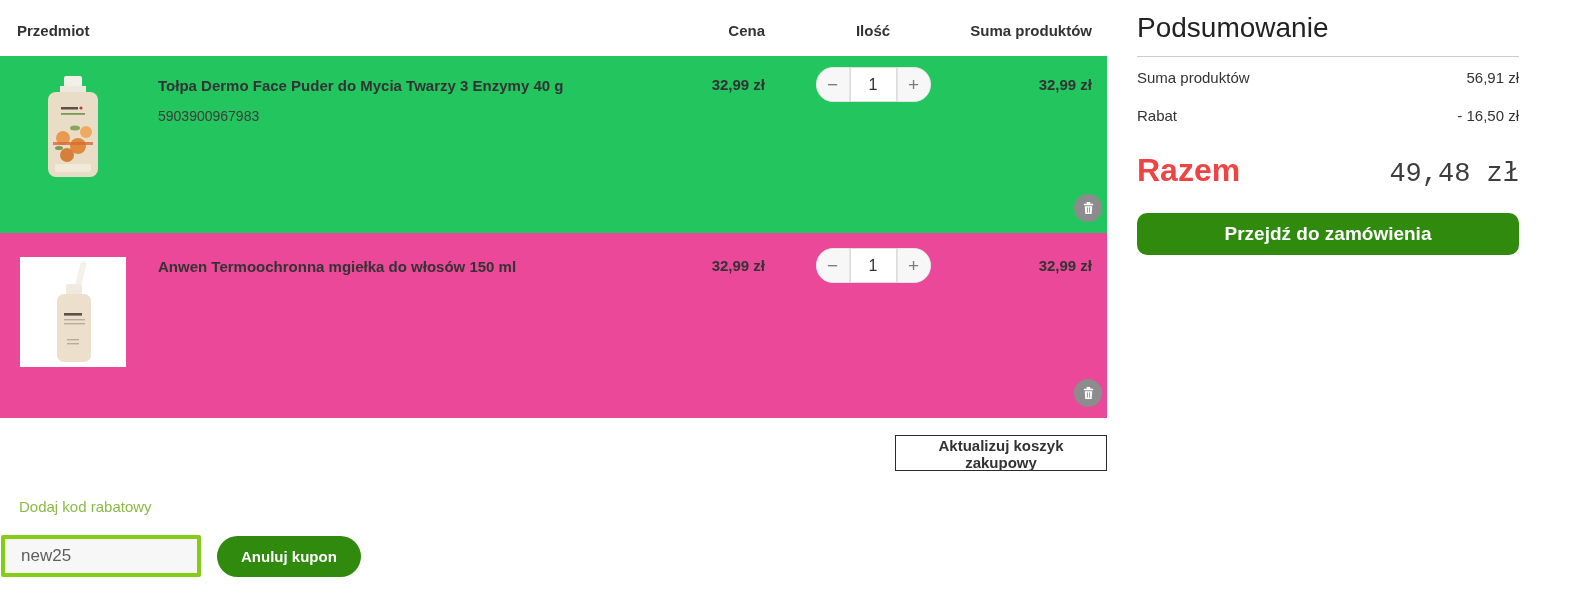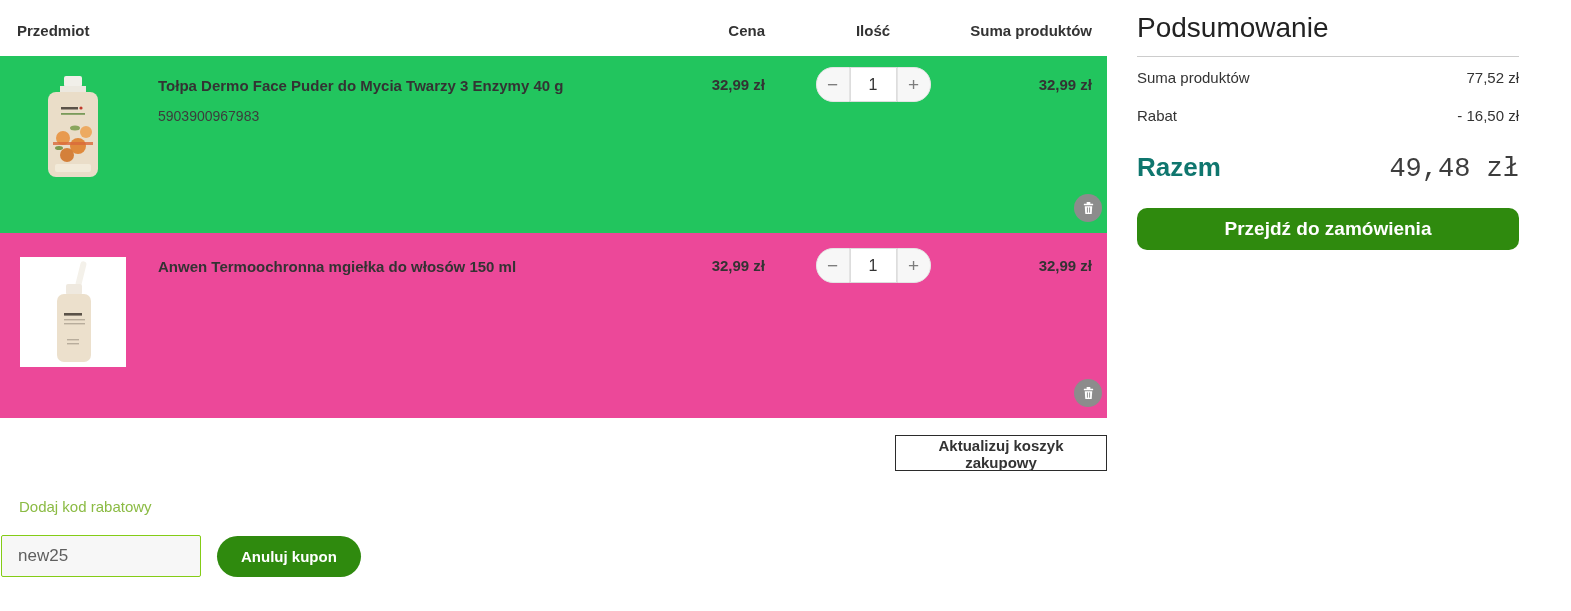--- a/index.html
+++ b/index.html
@@ -63,38 +63,38 @@
     font-family:"Liberation Sans", sans-serif;
   }
 
   .coupon-link {
     display:inline-block; margin:27px 0 0 19px; font-size:15px;
     color:#8bbb44; text-decoration:none; cursor:pointer;
   }
   .coupon-row { margin-top:19px; display:flex; align-items:center; }
   .coupon-input {
     width:200px; height:42px; margin-left:1px; background:#f7f7f7;
-    border:1px solid #84cc16; border-radius:2px; padding:0 16px;
+    border:4px solid #84cc16; border-radius:2px; padding:0 16px;
     font-size:17px; color:#5f5f5f; font-family:"Liberation Sans", sans-serif;
   }
   .coupon-cancel-btn {
     margin-left:16px; height:41px; padding:0 24px; border:none; cursor:pointer;
     border-radius:21px; background:#2f8a0e; color:#fff;
     font-size:15px; font-weight:bold; font-family:"Liberation Sans", sans-serif;
   }
 
   
   .summary { position:absolute; left:1137px; top:0; width:382px; }
   .summary-title { margin:13px 0 0; font-size:28px; font-weight:400; color:#222; line-height:30px; }
   .summary-divider { margin-top:13px; border:none; border-top:1px solid #ccc; height:0; }
   .sum-row { display:flex; justify-content:space-between; font-size:15px; color:#333; }
   .sum-row.first { margin-top:12px; }
   .sum-row.second { margin-top:21px; }
   .total-row { display:flex; justify-content:space-between; align-items:baseline; margin-top:28px; }
-  .total-label { font-size:26px; font-weight:bold; color:#0f766e;text-align:center; }
+  .total-label { font-size:32px; font-weight:bold; color:#ef4444;text-align:center; }
   .total-value { font-size:27px; font-weight:400; color:#3d3d3d;font-family:Liberation Mono, monospace; }
   .checkout-btn {
     margin-top:24px; width:100%; height:42px; border:none; cursor:pointer;
     border-radius:10px; background:#2f8a0e; color:#fff;
     font-size:19px; font-weight:700; font-family:"Liberation Sans", sans-serif;
   }
 </style>
 </head>
 <body>
 
@@ -203,21 +203,21 @@
     <button class="coupon-cancel-btn">Anuluj kupon</button>
   </div>
 
 </div>
 
 <div class="summary">
   <h2 class="summary-title">Podsumowanie</h2>
   <hr class="summary-divider">
   <div class="sum-row first">
     <span>Suma produktów</span>
-    <span>77,52 zł</span>
+    <span>56,91 zł</span>
   </div>
   <div class="sum-row second">
     <span>Rabat</span>
     <span>- 16,50 zł</span>
   </div>
   <div class="total-row">
     <span class="total-label">Razem</span>
     <span class="total-value">49,48 zł</span>
   </div>
   <button class="checkout-btn">Przejdź do zamówienia</button>

